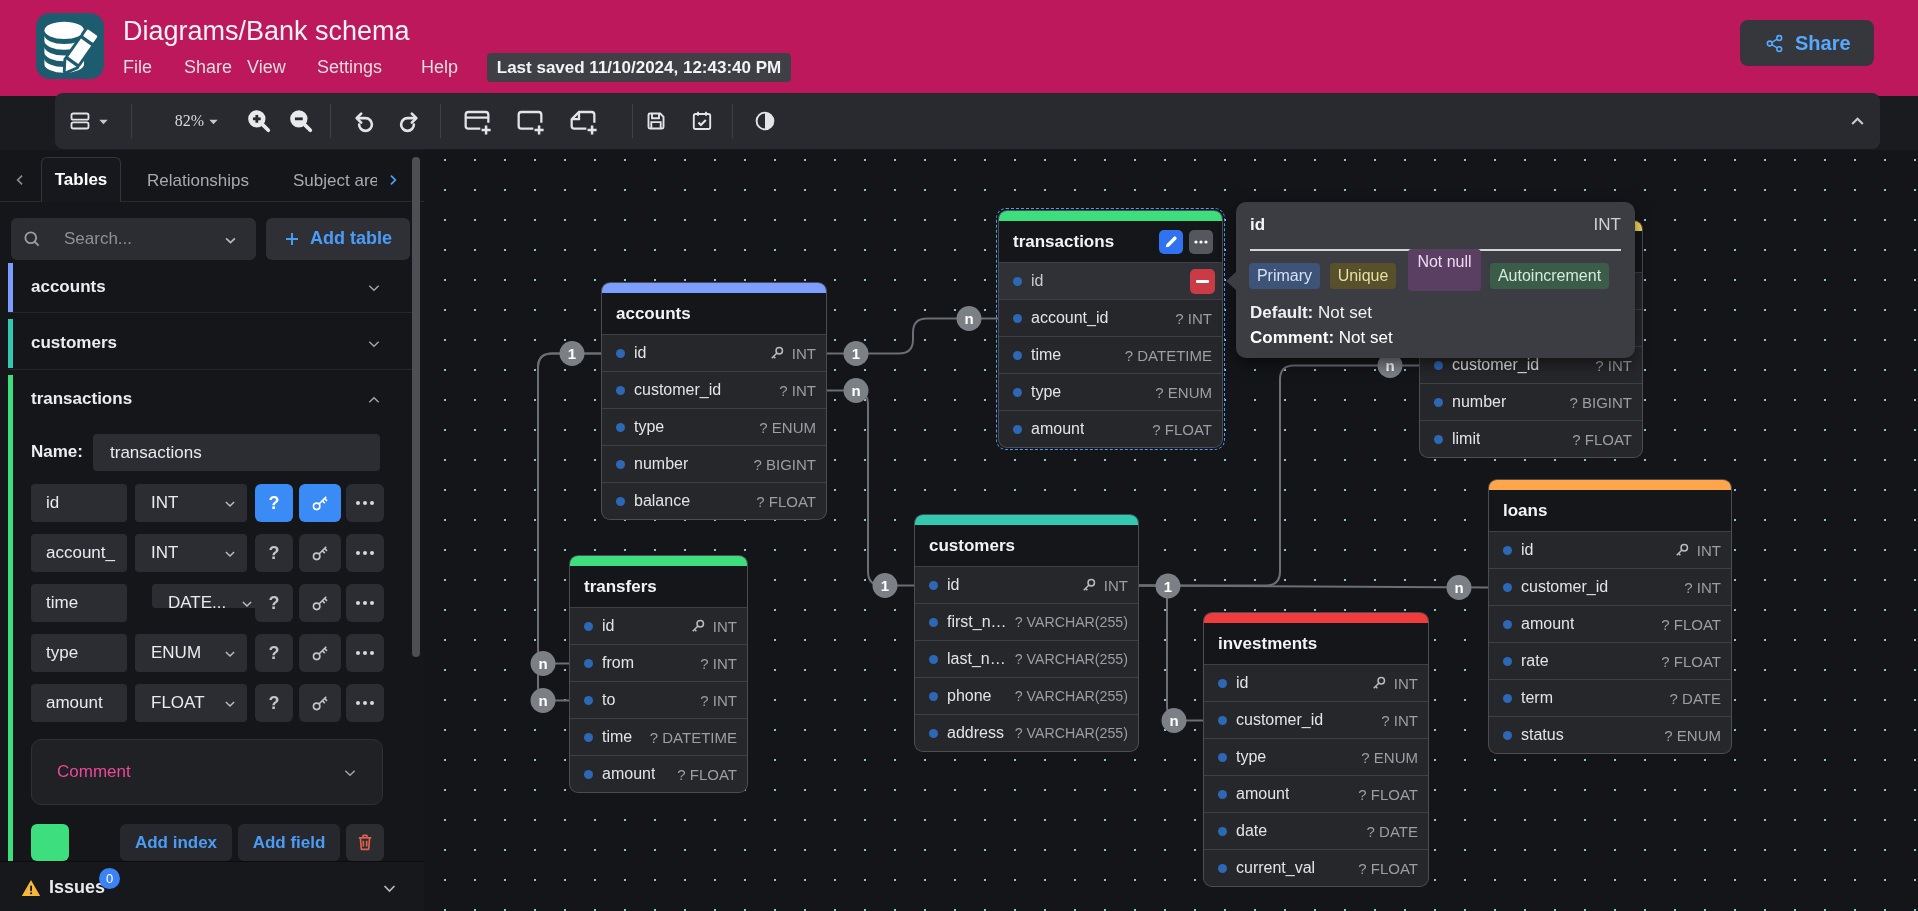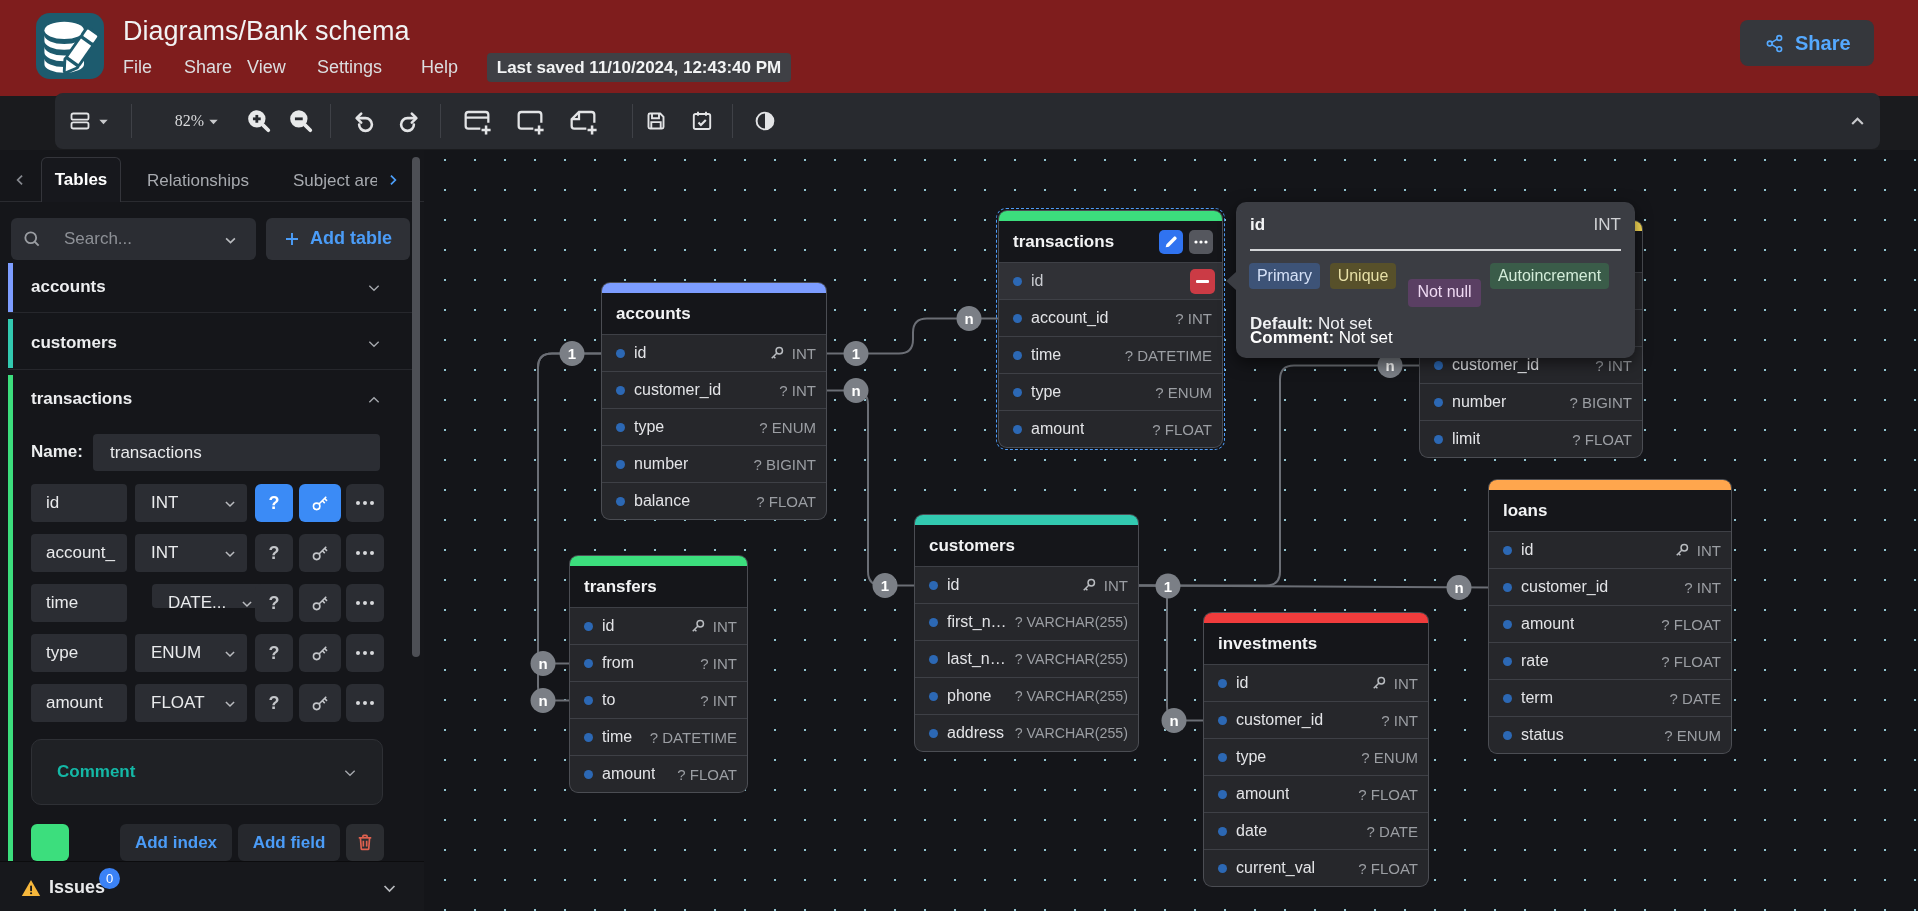--- a/index.html
+++ b/index.html
@@ -1,19 +1,19 @@
 <!DOCTYPE html>
 <html><head>
 <meta charset="utf-8">
 <style>
   * { margin:0; padding:0; box-sizing:border-box; }
   html,body { width:1918px; height:911px; overflow:hidden; background:#1a1b1e;
     font-family:"Liberation Sans", sans-serif; }
   
-  #header { position:absolute; left:0; top:0; width:1918px; height:96px; background:#7f1d1d; }
+  #header { position:absolute; left:0; top:0; width:1918px; height:96px; background:#be185d; }
   #logo { position:absolute; left:36px; top:13px; width:68px; height:66px; background:#1d5b6e; border-radius:14px; }
   #title { position:absolute; left:123px; top:16px; font-size:27px; color:#f1f2f3; }
   .menuitem { position:absolute; top:57px; font-size:18px; color:#dcdee0; }
   #lastsaved { position:absolute; left:487px; top:53px; width:304px; height:29px; background:#3f4045;
     border-radius:4px; color:#f2f3f4; font-size:17px; font-weight:bold; line-height:29px; text-align:center; }
   #share { position:absolute; left:1740px; top:20px; width:134px; height:46px; background:#35373c;
     border-radius:8px; color:#55a9ff; }
   #share span { position:absolute; left:55px; top:12px; font-size:20px; font-weight:bold; }
   
   #toolbar { position:absolute; left:55px; top:93px; width:1825px; height:56px; background:#282a2f; border-radius:8px; }
@@ -348,21 +348,21 @@
   <div class="fbtn" style="left:346px;top:534px">
     <svg style="position:absolute;left:8px;top:15px" width="22" height="8" viewBox="0 0 22 8">
           <circle cx="4" cy="4" r="2" fill="#d9dadd"></circle>
           <circle cx="11" cy="4" r="2" fill="#d9dadd"></circle>
           <circle cx="18" cy="4" r="2" fill="#d9dadd"></circle>
         </svg>
   </div>
   </div>
 
   <div style="position:absolute;left:31px;top:589px;width:352px;height:66px;background:#1f2125;border:1px solid #2e3035;border-radius:10px">
-    <span style="position:absolute;left:25px;top:22px;font-size:17px;font-weight:bold;color:#14b8a6">Comment</span>
+    <span style="position:absolute;left:25px;top:22px;font-size:17px;font-weight:normal;color:#ec4899">Comment</span>
     <svg style="position:absolute;left:310px;top:25px" width="16" height="16" viewBox="0 0 24 24" class="chev" stroke-width="2.4">
         <path d="M5 8.5 L12 15.5 L19 8.5"></path>
       </svg>
   </div>
 
   <div style="position:absolute;left:31px;top:674px;width:38px;height:37px;background:#3cde7d;border-radius:6px"></div>
   <div style="position:absolute;left:120px;top:674px;width:112px;height:37px;background:#26282d;border-radius:6px;text-align:center;line-height:37px;font-size:17px;font-weight:bold;color:#4b9cf7">Add index</div>
   <div style="position:absolute;left:238px;top:674px;width:102px;height:37px;background:#26282d;border-radius:6px;text-align:center;line-height:37px;font-size:17px;font-weight:bold;color:#4b9cf7">Add field</div>
   <div style="position:absolute;left:346px;top:674px;width:38px;height:37px;background:#2b2d31;border-radius:6px">
     <svg style="position:absolute;left:9px;top:8px" width="20" height="20" viewBox="0 0 24 24" fill="none" stroke="#e0614f" stroke-width="2">
@@ -657,23 +657,23 @@
       </div>
 </div>
 <div style="position:absolute;left:572px;top:58px;width:229px;height:242px;border:1.5px dashed #4f9cf7;border-radius:10px;pointer-events:none"></div>
 
 <div style="position:absolute;left:812px;top:52px;width:399px;height:156px;background:#3b3d43;border-radius:10px;box-shadow:0 5px 16px rgba(0,0,0,0.55);z-index:20">
   <span style="position:absolute;left:14px;top:13px;font-size:17px;font-weight:bold;color:#f4f5f6">id</span>
   <span style="position:absolute;right:14px;top:13px;font-size:17px;color:#cfd1d4">INT</span>
   <div style="position:absolute;left:14px;top:47px;width:371px;height:1.5px;background:#d4d5d8"></div>
   <span style="position:absolute;left:13px;top:61px;width:71px;height:26px;background:#3d5377;border-radius:4px;color:#d5e1f7;font-size:16px;text-align:center;line-height:26px">Primary</span>
   <span style="position:absolute;left:94px;top:61px;width:66px;height:26px;background:#57502a;border-radius:4px;color:#e6dfa6;font-size:16px;text-align:center;line-height:26px">Unique</span>
-  <span style="position:absolute;left:172px;top:77px;width:73px;height:28px;background:#5a3f63;border-radius:4px;color:#eed9f2;font-size:16px;text-align:center;line-height:26px">Not null</span>
+  <span style="position:absolute;left:172px;top:47px;width:73px;height:42px;background:#5a3f63;border-radius:4px;color:#eed9f2;font-size:16px;text-align:center;line-height:26px">Not null</span>
   <span style="position:absolute;left:254px;top:61px;width:119px;height:26px;background:#3a5c49;border-radius:4px;color:#d3ecd9;font-size:16px;text-align:center;line-height:26px">Autoincrement</span>
-  <span style="position:absolute;left:14px;top:112px;font-size:17px;color:#f0f1f3"><b>Default:</b> Not set</span>
+  <span style="position:absolute;left:14px;top:101px;font-size:17px;color:#f0f1f3"><b>Default:</b> Not set</span>
   <span style="position:absolute;left:14px;top:126px;font-size:17px;color:#ffffff"><b>Comment:</b> Not set</span>
   <div style="position:absolute;left:-10px;top:70px;width:0;height:0;border-top:9px solid transparent;border-bottom:9px solid transparent;border-right:10px solid #3b3d43"></div>
 </div>
 </div>
 <div id="issues">
   <svg style="position:absolute;left:21px;top:16px" width="20" height="20" viewBox="0 0 24 24">
     <path d="M12 2.5 L23 21.5 H1 Z" fill="#f6b73c"></path>
     <rect x="11" y="9" width="2.2" height="7" rx="1" fill="#17181c"></rect>
     <circle cx="12.1" cy="18.3" r="1.3" fill="#17181c"></circle>
   </svg>

